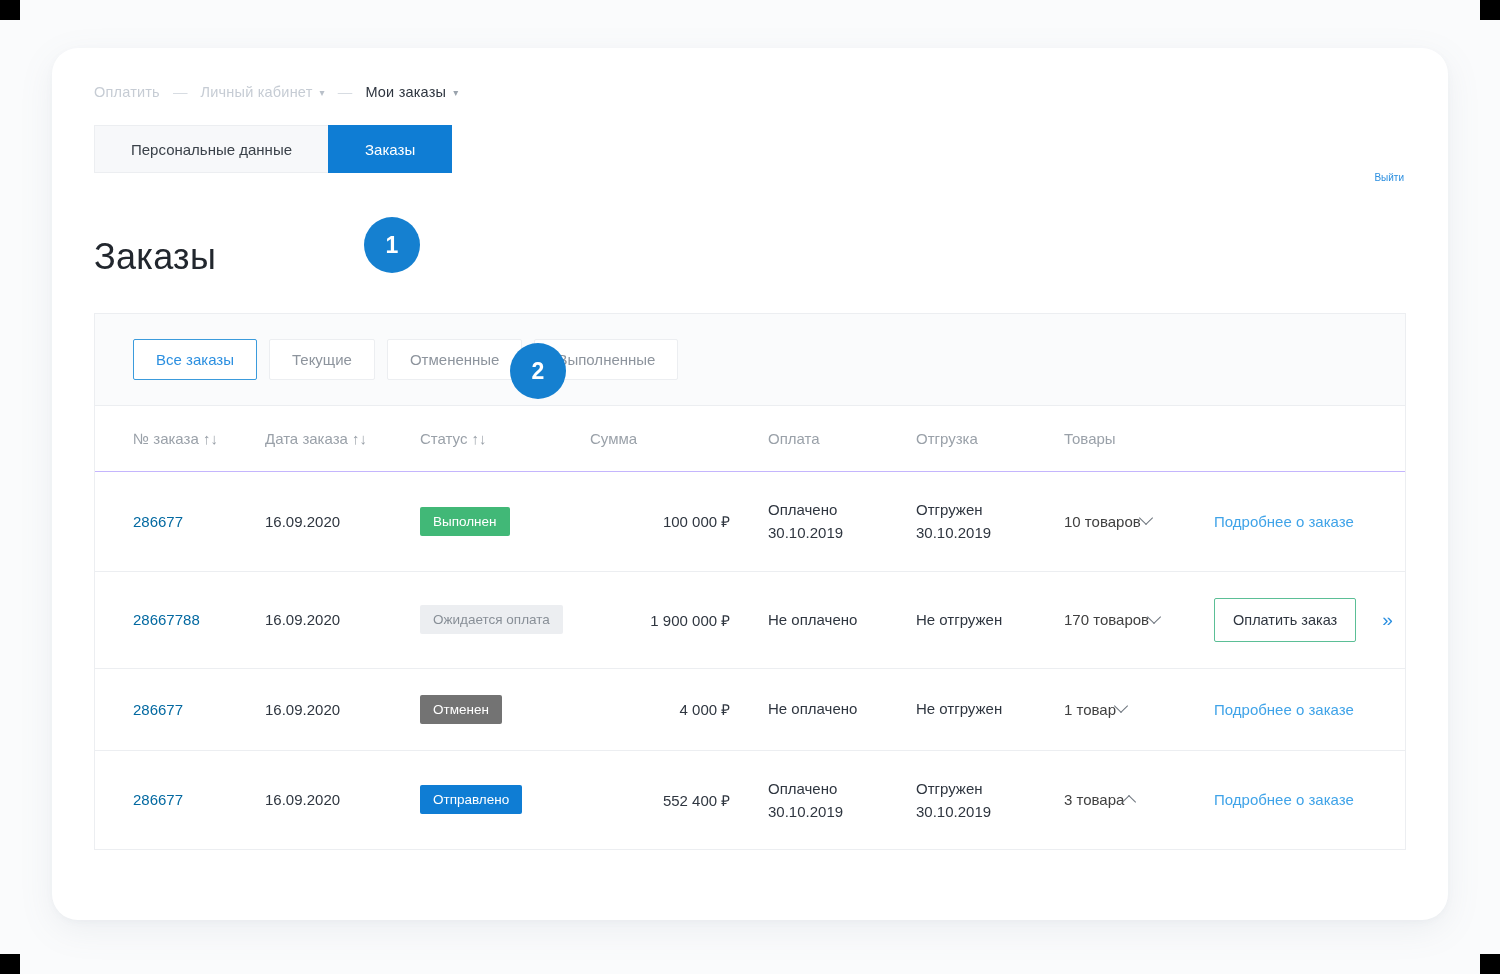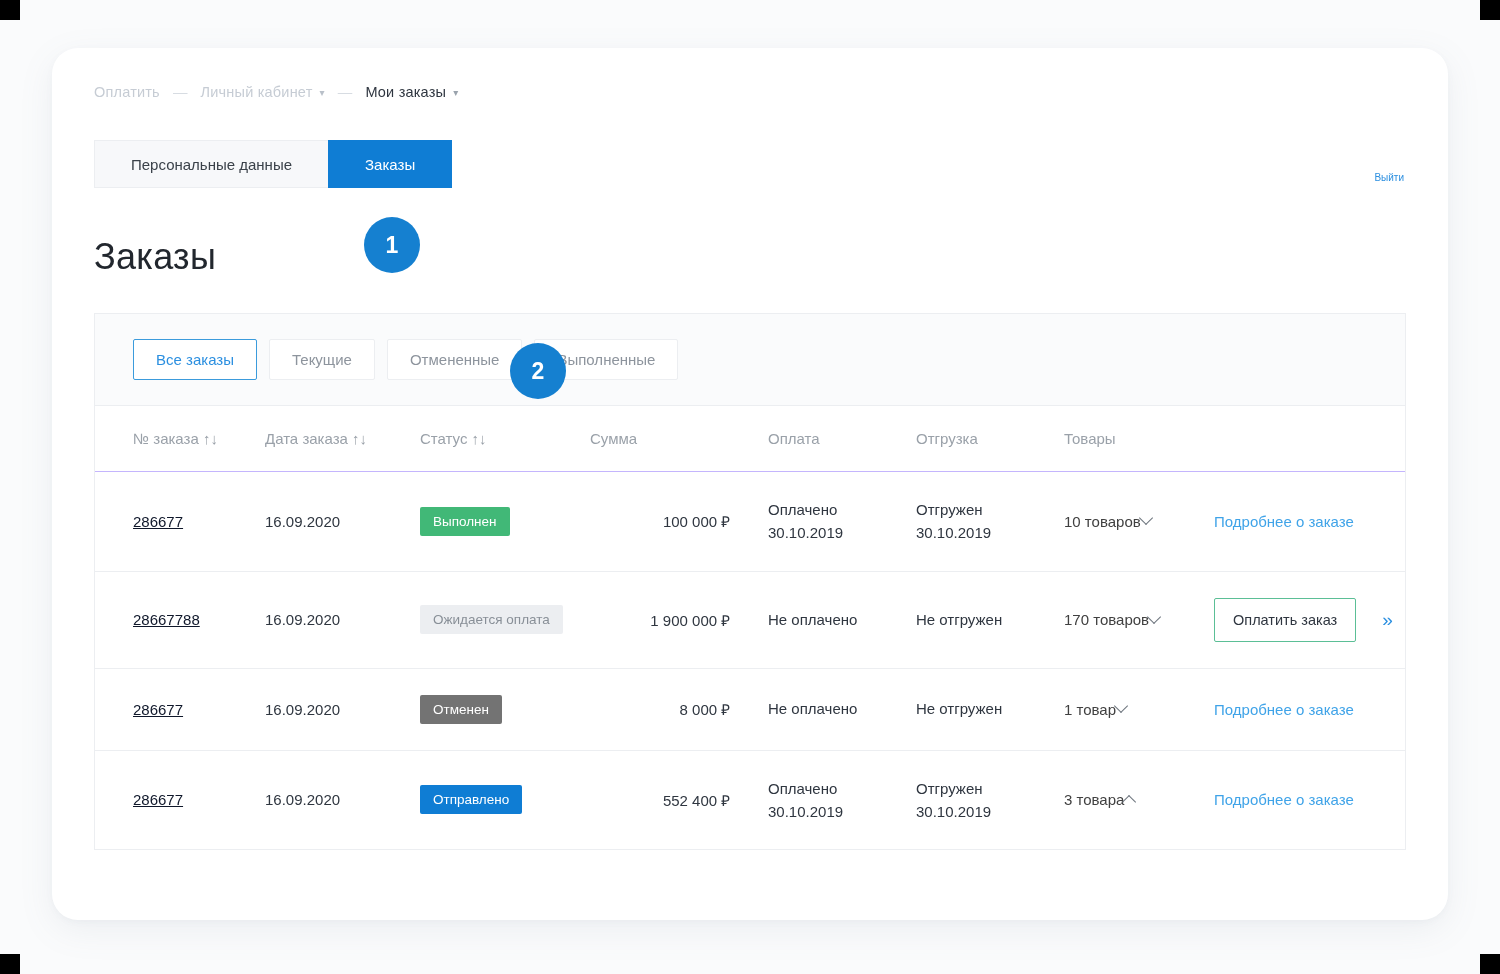--- a/index.html
+++ b/index.html
@@ -73,21 +73,21 @@
     color: #b9c0c9;
     position: relative;
     top: -1px;
   }
   .breadcrumb .crumb.current .caret { color: #9aa3ad; }
 
   
   .tabs {
     position: absolute;
     left: 42px;
-    top: 92px;
+    top: 77px;
     display: flex;
     height: 48px;
   }
   .tab {
     display: flex;
     align-items: center;
     justify-content: center;
     font-size: 15px;
     padding: 0 36px;
     height: 48px;
@@ -183,23 +183,22 @@
   .col1 { width: 132px; padding-left: 38px !important; }
   .col2 { width: 155px; }
   .col3 { width: 170px; }
   .col4 { width: 140px; text-align: right; padding-right: 38px !important;}
   .col5 { width: 148px; }
   .col6 { width: 148px; }
   .col7 { width: 150px; }
   .col8 { width: auto; }
 
   .order-link {
-    color: #0f172a;
-    cursor: pointer;
-    text-decoration: underline;
+    color: #0369a1;
+    cursor: pointer;
   }
   .badge {
     display: inline-block;
     font-size: 13.5px;
     padding: 7px 13px;
     border-radius: 2px;
     color: #ffffff;
     white-space: nowrap;
   }
   .badge.green { background: #41b877; }
@@ -362,21 +361,21 @@
                 <div class="action-cell">
                   <span class="pay-btn">Оплатить заказ</span>
                   <span class="dbl-chev">»</span>
                 </div>
               </td>
             </tr>
             <tr>
               <td class="col1"><span class="order-link">286677</span></td>
               <td class="col2">16.09.2020</td>
               <td class="col3"><span class="badge red">Отменен</span></td>
-              <td class="col4 amount">8 000 ₽</td>
+              <td class="col4 amount">4 000 ₽</td>
               <td class="col5 two-line muted">Не оплачено</td>
               <td class="col6 two-line muted">Не отгружен</td>
               <td class="col7"><span class="goods">
                   <span>1 товар</span>
                   <i class="chev"></i>
                 </span></td>
               <td class="col8">
                 <div class="action-cell">
                   <span class="details-link">Подробнее о заказе</span>
                 </div>

